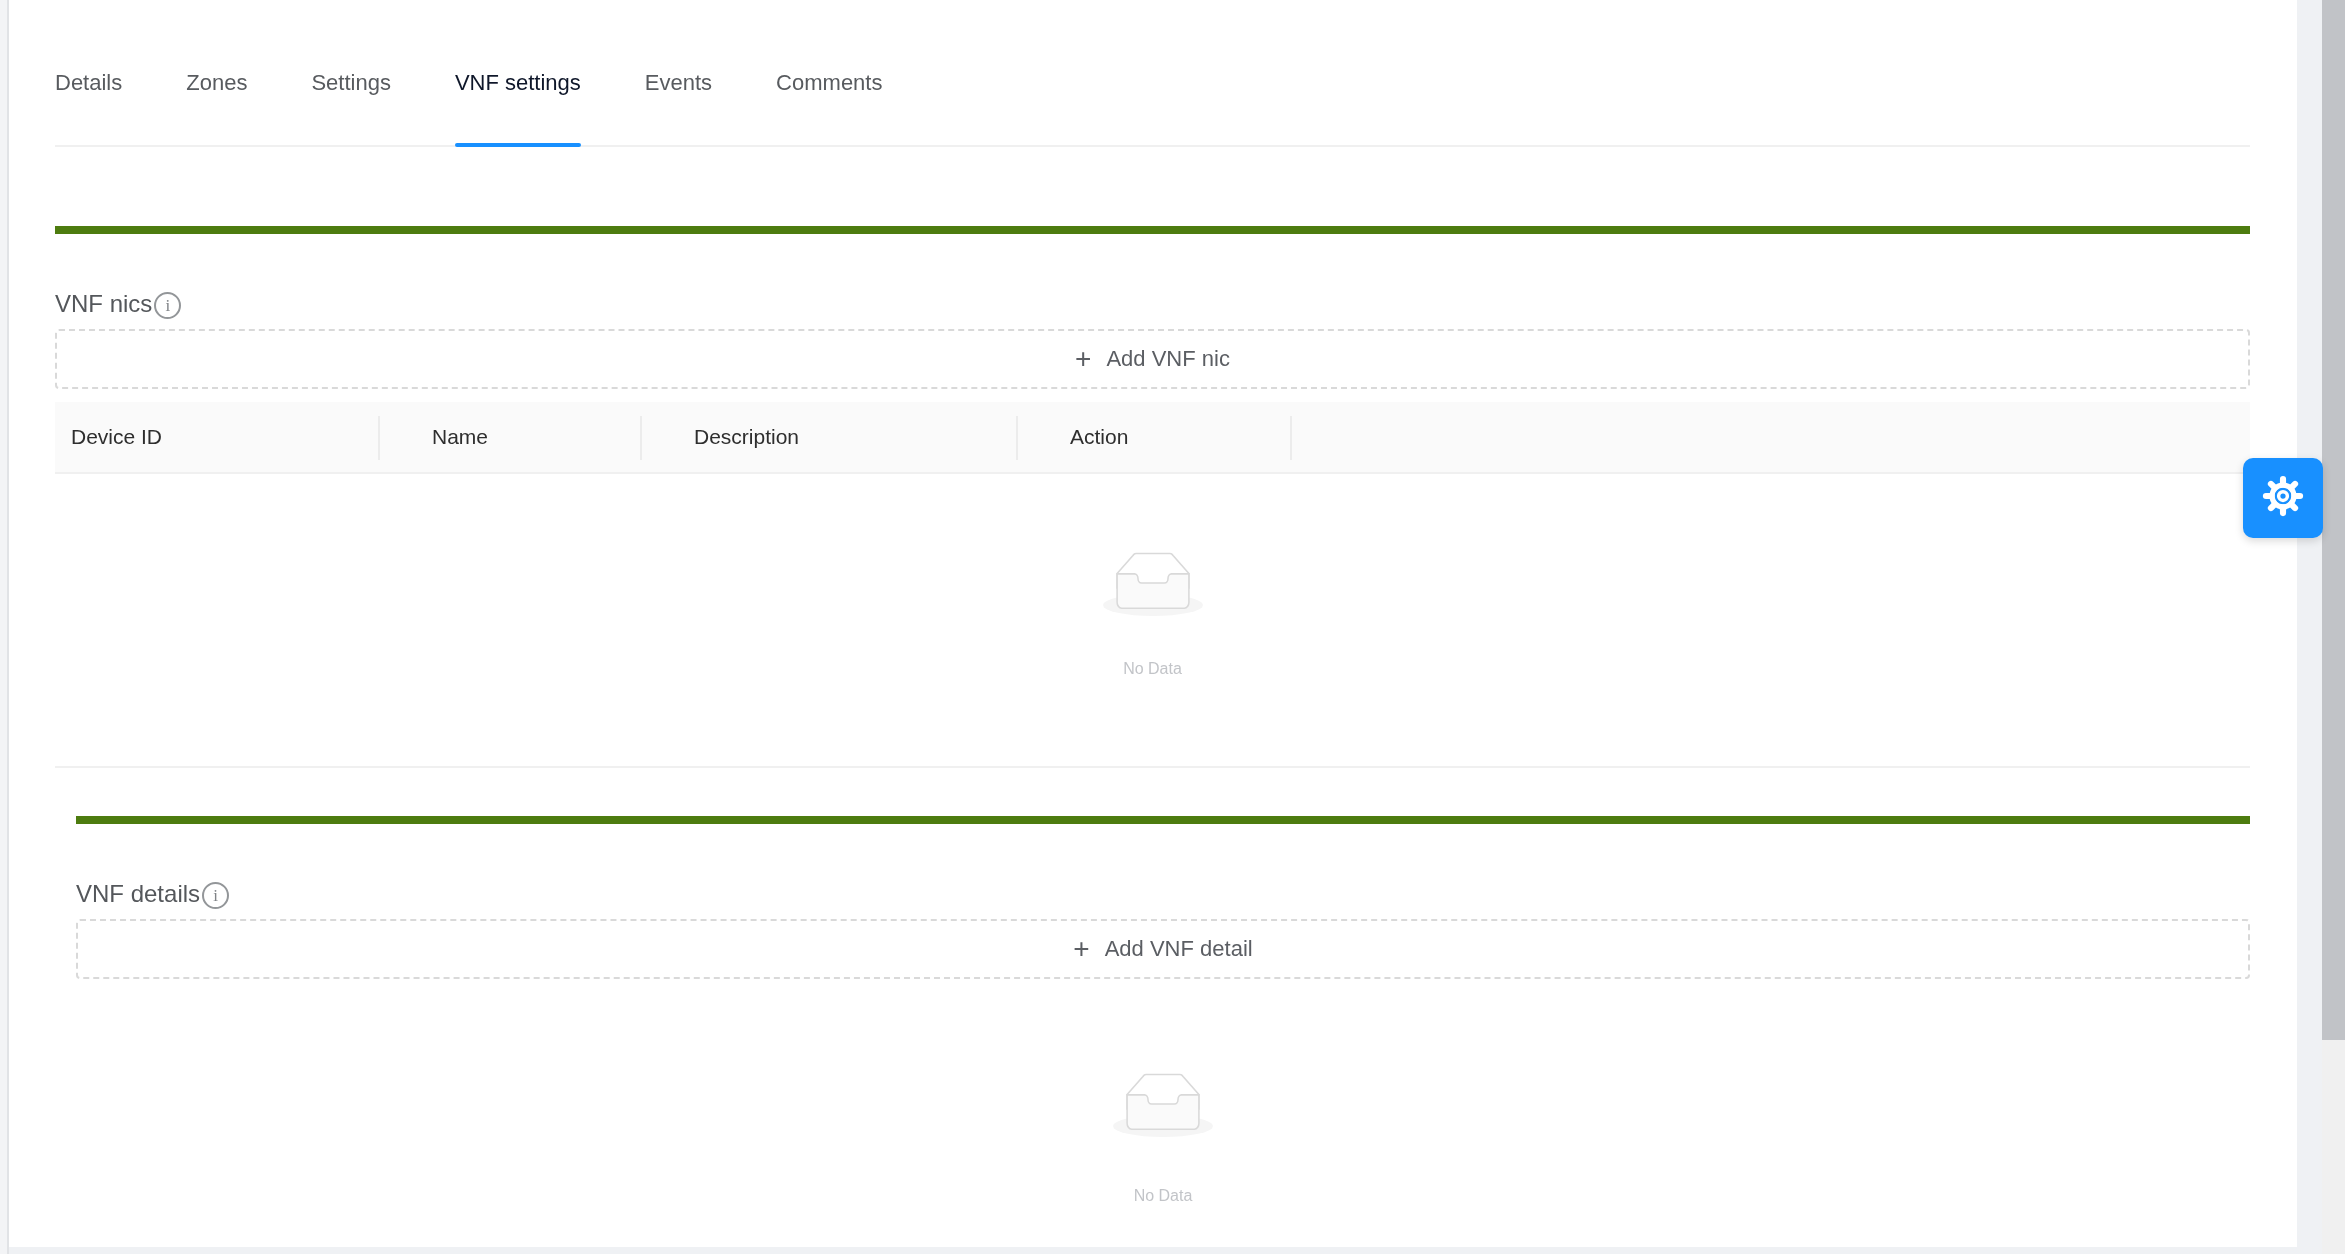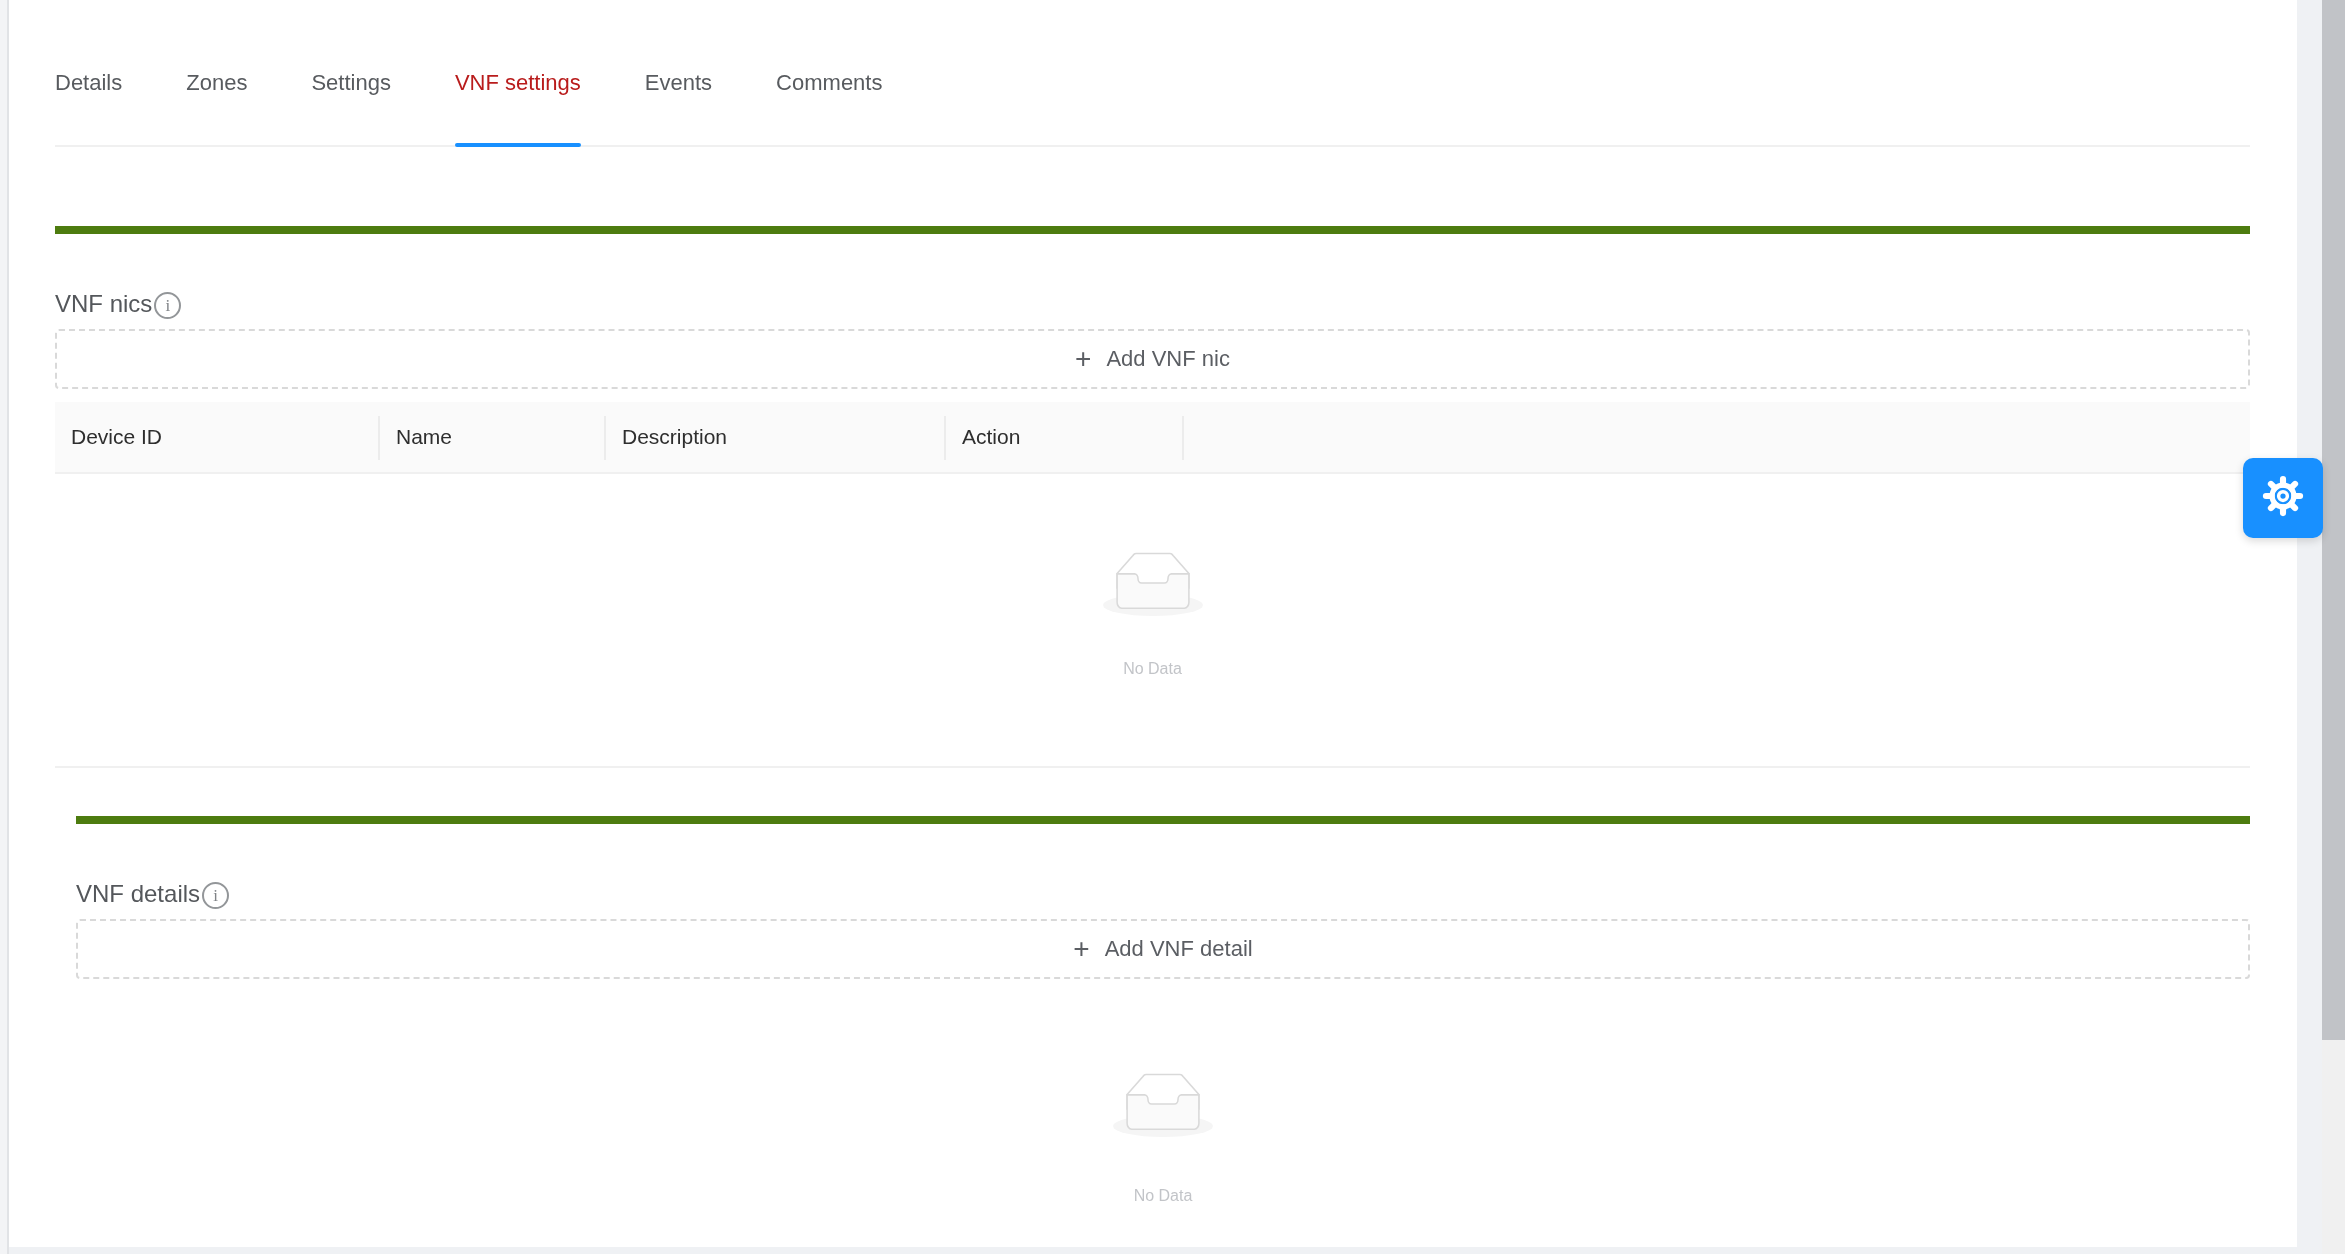--- a/index.html
+++ b/index.html
@@ -26,21 +26,21 @@
   .gear-btn { position:absolute; left:2243px; top:458px; width:80px; height:80px;
     background:#1890ff; border-radius:10px; display:flex; align-items:center; justify-content:center;
     box-shadow:0 3px 8px rgba(0,0,0,0.15); z-index:10; cursor:pointer; }
 
   
   .content { position:absolute; left:55px; top:0; width:2195px; }
 
   .tabbar { display:flex; gap:64px; padding-top:38px; border-bottom:2px solid #f0f0f0; }
   .tab { position:relative; font-size:22px; line-height:26px; color:#585b5f;
     padding-bottom:49px; cursor:pointer; white-space:nowrap;margin-top:32px; }
-  .tab.active { color:#b91c1c; }
+  .tab.active { color:#0f172a; }
   .tab.active::after { content:""; position:absolute; left:0; right:0; bottom:-2px;
     height:4px; background:#1890ff; border-radius:2px; }
 
   .spacer { height:79px; }
 
   .section { border-top:8px solid #4d7c0f; padding-top:55px; }
   .section.second { margin-top:48px;margin-left:21px; }
 
   .section-head { display:flex; align-items:center; height:30px; }
   .section-title { font-size:24px; line-height:30px; color:#54575b; }
@@ -50,21 +50,21 @@
     font-family:"Liberation Serif", serif; cursor:pointer; }
 
   .add-btn { margin-top:10px; width:100%; height:60px; background:#fff;
     border:2px dashed #d9d9d9; border-radius:4px;
     display:flex; align-items:center; justify-content:center; gap:15px;
     cursor:pointer; }
   .add-btn .plus { font-size:28px; line-height:28px; color:#5b5e63; font-weight:400; }
   .add-btn .add-label { font-size:22px; color:#5b5e63; }
 
   .table-head { margin-top:13px; display:flex; background:#fafafa;
-    border-bottom:2px solid #f0f0f0; height:72px; }
+    border-bottom:2px solid #f0f0f0; height:72px;gap:36px; }
   .th { position:relative; display:flex; align-items:center; padding-left:16px;
     font-size:21px; font-weight:500; color:#2e2e2e; }
   .th .sep { position:absolute; right:0; top:14px; width:2px; height:44px; background:#ececec; }
   .c1{width:325px} .c2{width:226px} .c3{width:311px} .c4{width:526px}
   .c5{width:340px} .c6{width:238px} .c7{width:201px}
 
   .empty-area { text-align:center; }
   .empty-area.bordered { border-bottom:2px solid #f0f0f0; padding:78px 0 88px; }
   .empty-area.plain { padding:94px 0 0; }
   .empty-icon { display:inline-block; }

